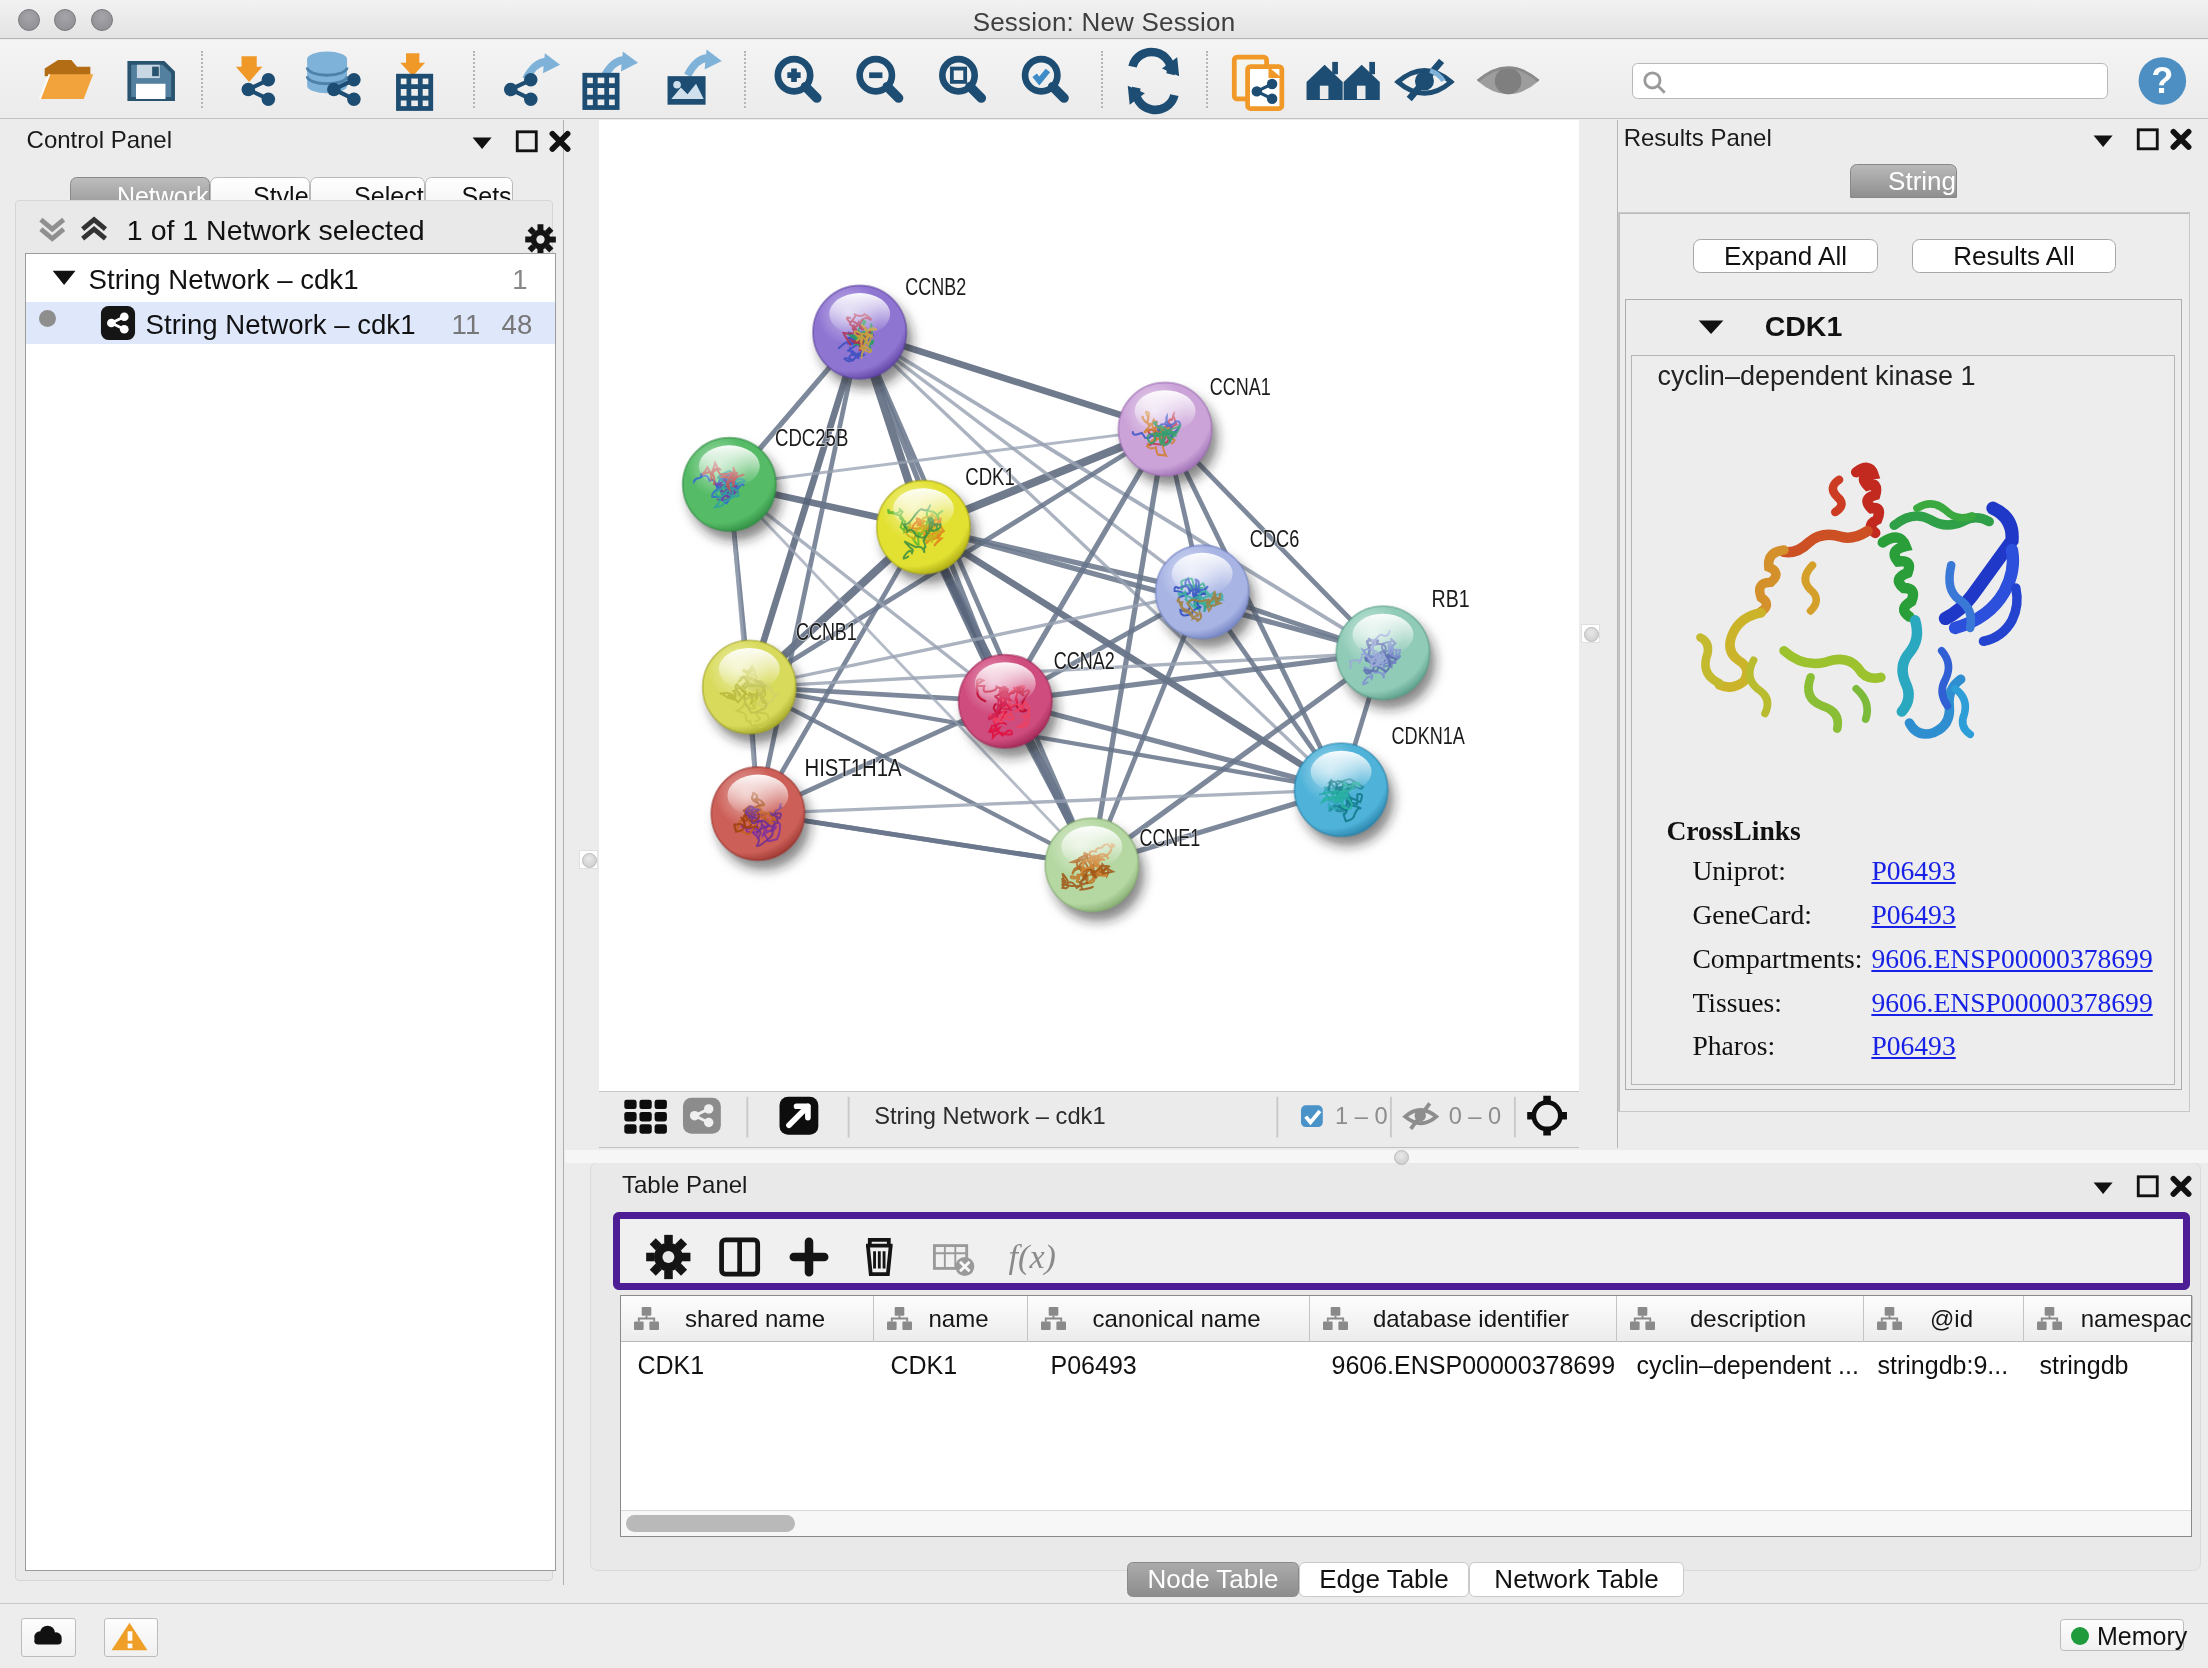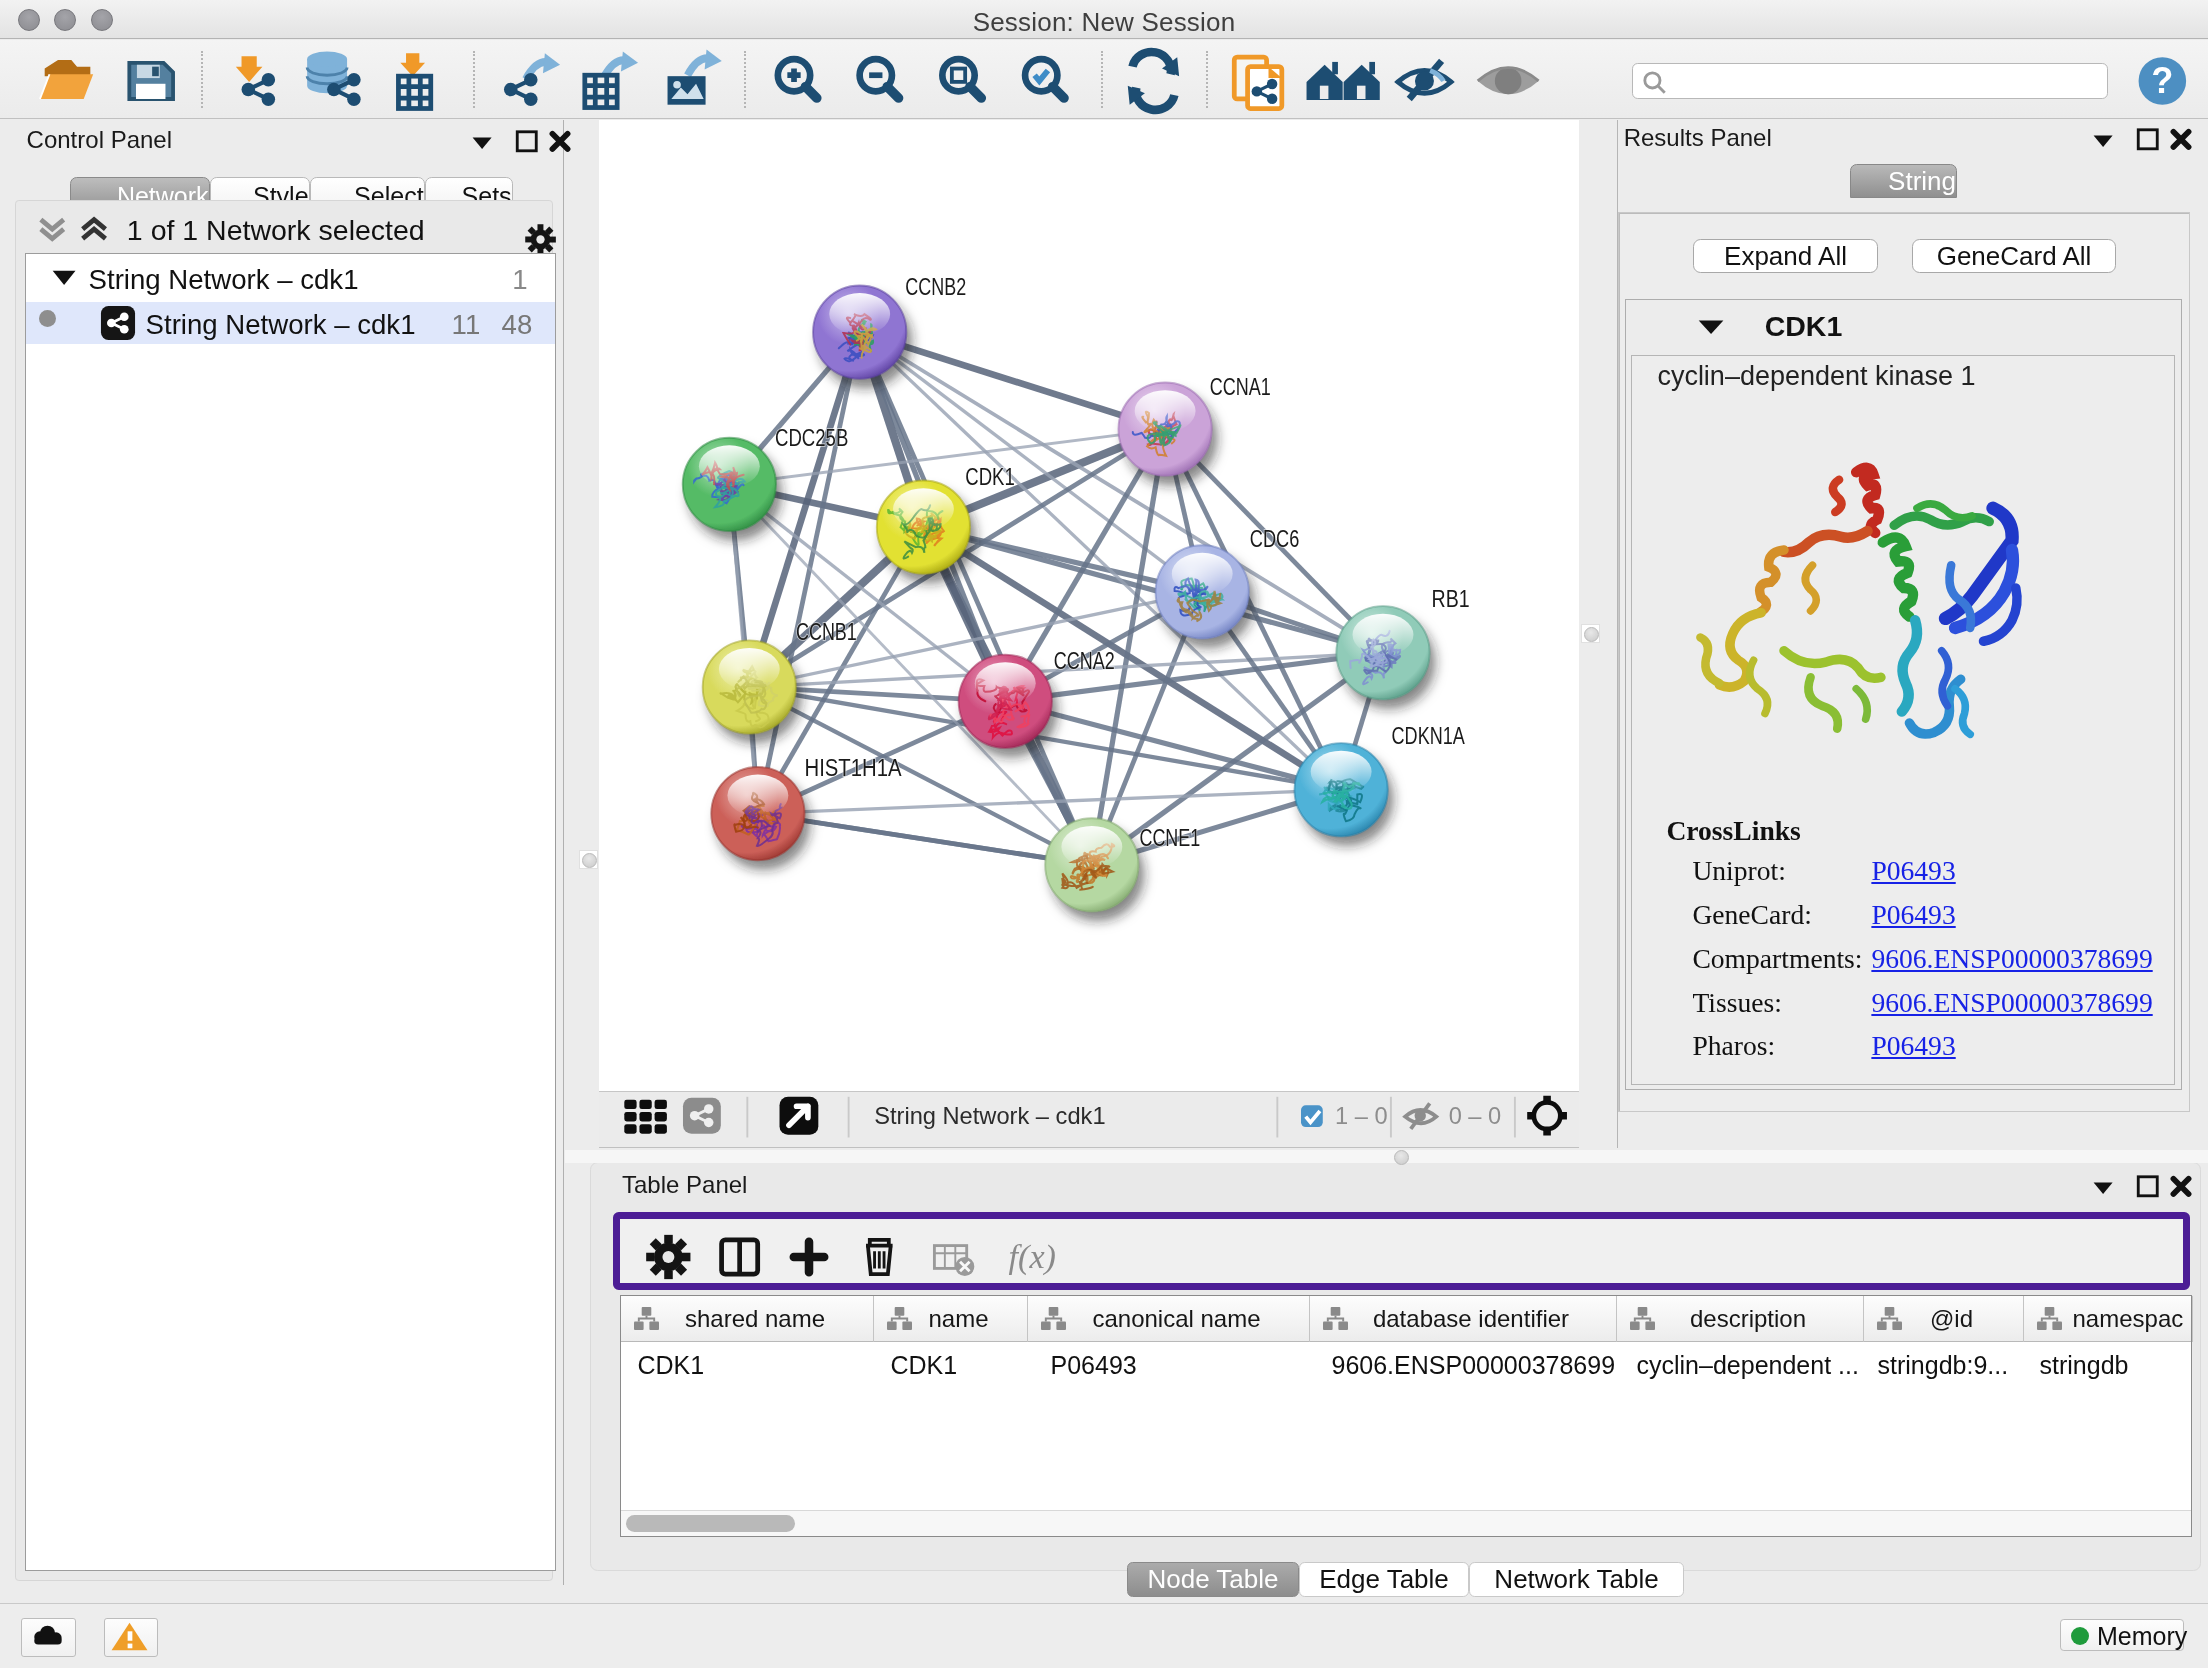--- a/index.html
+++ b/index.html
@@ -633,21 +633,21 @@
 <div id="rpanel" class="abs">
     <div class="panelhdr abs" style="left:5.7px;top:3.8px">Results Panel</div>
     <svg class="abs" width="114" height="28.5" viewBox="0 0 120 30" style="left:468px;top:5.7px">
       <path d="M8,10 l20,0 -10,12 Z" fill="#111"></path>
       <rect x="55" y="4" width="20" height="20" fill="none" stroke="#111" stroke-width="3"></rect>
       <path d="M92,6 l16,16 M108,6 l-16,16" stroke="#111" stroke-width="6" stroke-linecap="round"></path>
     </svg>
     <div id="stringtab">String</div>
     <div id="rscroll">
       <div class="rbtn" style="left:74px;width:185px">Expand All</div>
-      <div class="rbtn" style="left:293px;width:204px">GeneCard All</div>
+      <div class="rbtn" style="left:293px;width:204px">Results All</div>
       <div id="cdkbox">
         <svg class="abs" width="38" height="28.5" viewBox="0 0 40 30" style="left:67px;top:13.3px">
           <path d="M6,8 l26,0 -13,14 Z" fill="#111"></path>
         </svg>
         <div class="abs" style="left:139px;top:9.5px;font-size:28.5px;font-weight:bold;color:#111">CDK1</div>
         <div id="cdkinner">
           <div class="abs" style="left:25px;top:4.8px;font-size:27px;color:#222">cyclin–dependent kinase 1</div>
           <div class="abs" id="protein" style="left:38px;top:95px"><svg width="361" height="314" viewBox="0 0 380 330">
 <g fill="none" stroke-linecap="round">
 <path d="M196,22 q14,-10 18,2 q-16,2 -6,12 q12,-4 8,10 q-14,4 -4,14 q12,-2 6,12 q-12,6 -2,14" stroke="#c22a20" stroke-width="11"></path>
@@ -794,21 +794,21 @@
         </div>
         <div class="th" style="left:1403px;width:169px">
           <svg width="25" height="25" viewBox="0 0 26 26" style="position:absolute;left:13.3px;top:10.5px">
             <g fill="#8a8a8a">
               <rect x="8" y="0" width="10" height="9" rx="1"></rect>
               <rect x="0" y="15" width="10" height="9" rx="1"></rect>
               <rect x="16" y="15" width="10" height="9" rx="1"></rect>
               <path d="M13,9 v4 M5,15 v-3 h16 v3" stroke="#8a8a8a" stroke-width="2" fill="none"></path>
             </g>
           </svg>
-          <div class="thtxt" style="padding-left:49px;text-align:left">namespac</div>
+          <div class="thtxt" style="padding-left:49px;text-align:right">namespac</div>
         </div>
       </div>
       <div class="td" style="left:17px">CDK1</div>
       <div class="td" style="left:270px">CDK1</div>
       <div class="td" style="left:430px">P06493</div>
       <div class="td" style="left:711px">9606.ENSP00000378699</div>
       <div class="td" style="left:1016px">cyclin–dependent ...</div>
       <div class="td" style="left:1257px">stringdb:9...</div>
       <div class="td" style="left:1419px">stringdb</div>
       <div id="tscroll">

